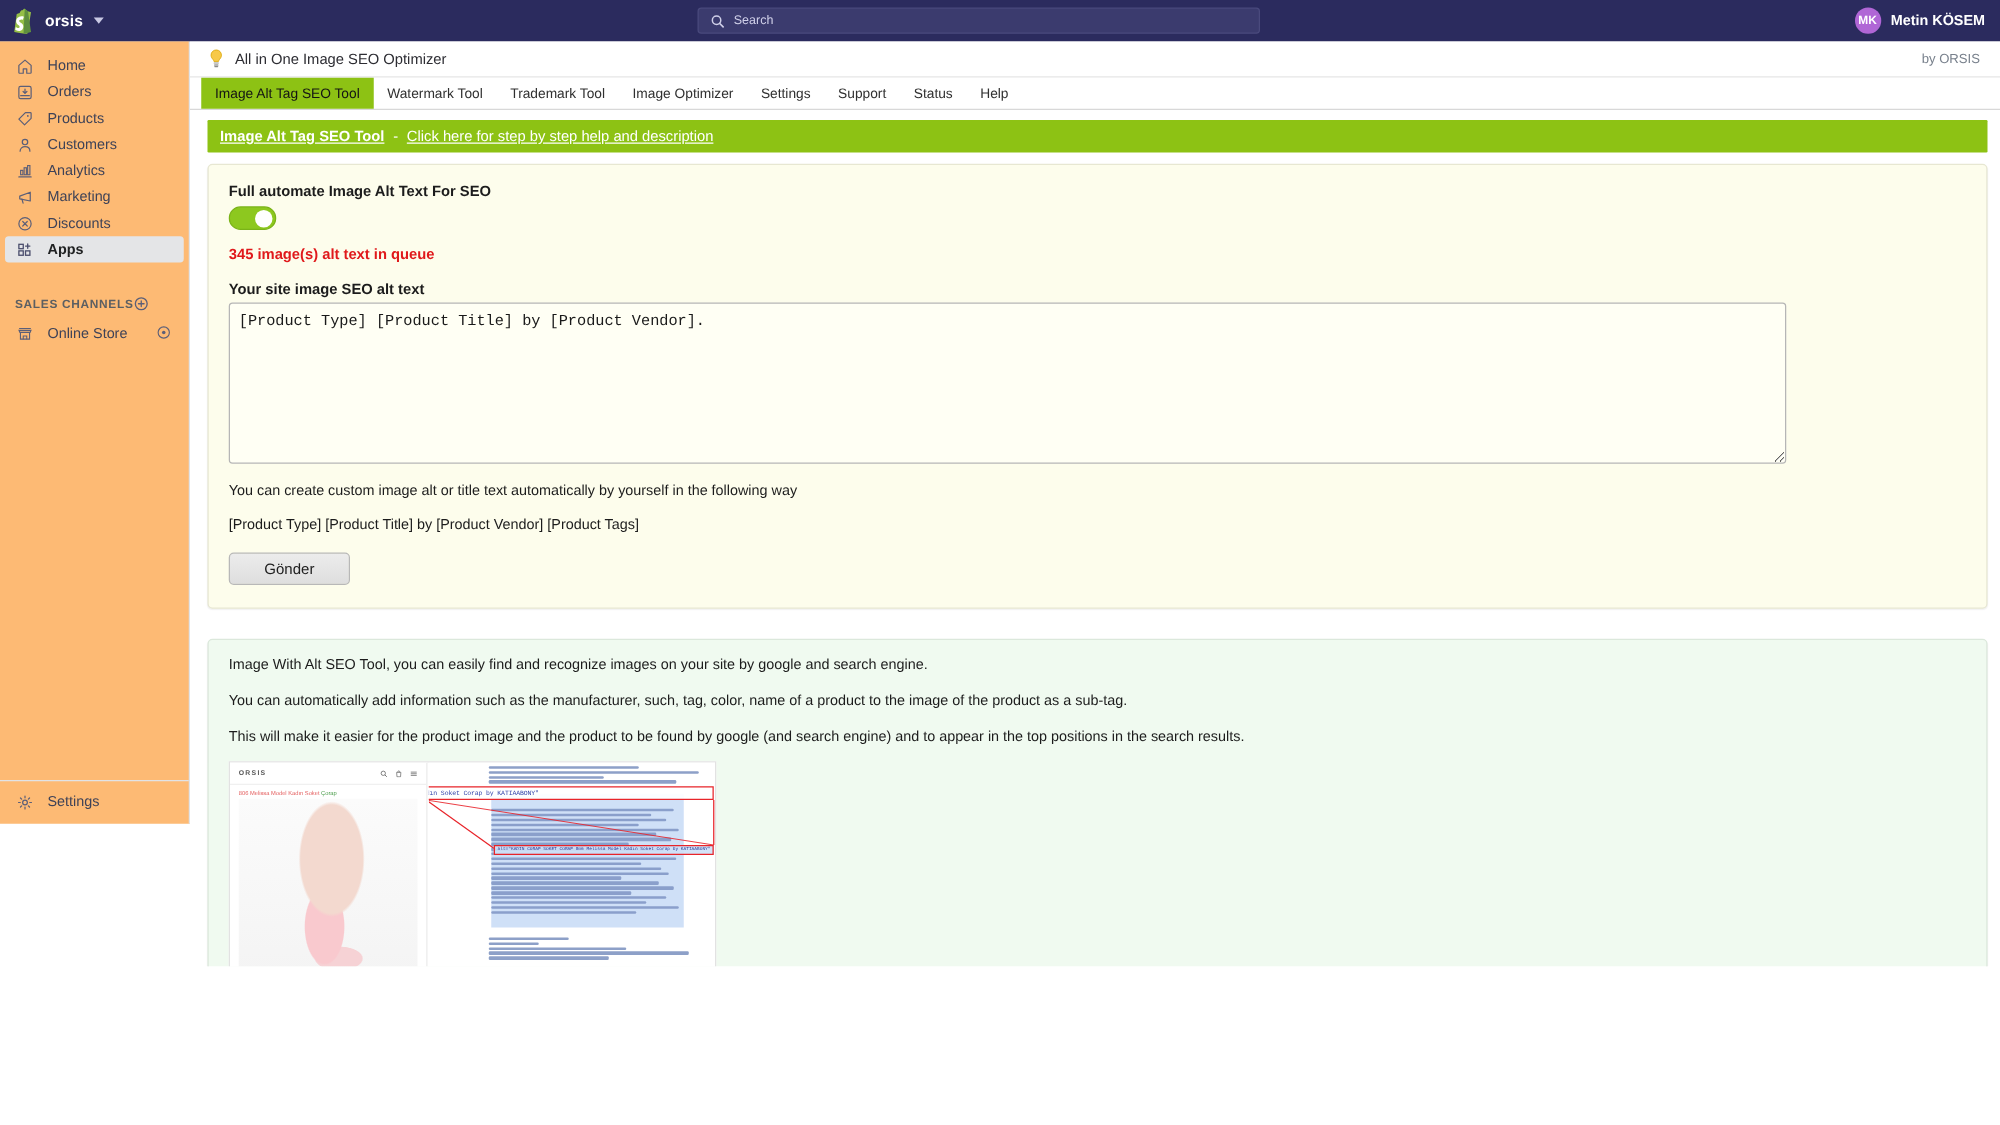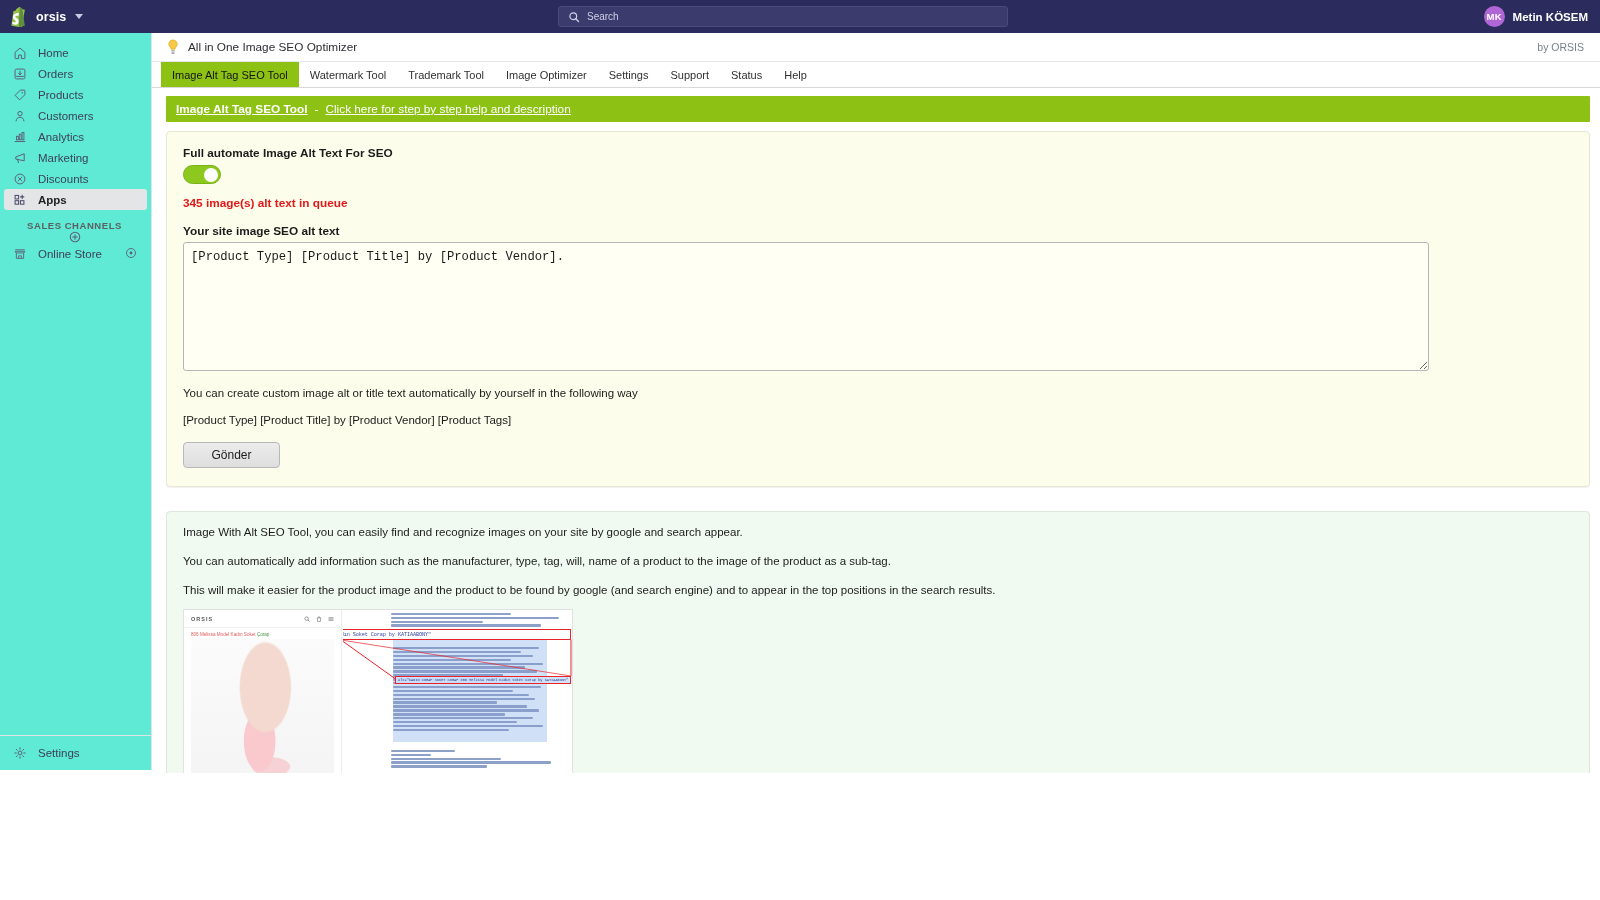--- a/index.html
+++ b/index.html
@@ -65,22 +65,22 @@
     background: #b066d6;
     color: #fff; font-size: 9.5px; font-weight: bold;
     display: flex; align-items: center; justify-content: center;
     letter-spacing: .2px;
   }
   .user-name { color: #fff; font-size: 11.5px; font-weight: bold; }
 
   
   .sidebar {
     position: absolute; top: 33px; left: 0;
-    width: 152px; height: 737px;
-    background: #5eead4;
+    width: 152px; height: 626px;
+    background: #fdba74;
     border-right: 1px solid #dfe3e8;
     z-index: 20;
   }
   .nav-list { padding-top: 9px; }
   .nav-item {
     display: flex; align-items: center;
     height: 21px; margin: 0 4px 0 4px;
     padding-left: 8px; gap: 11px;
     border-radius: 3px;
     cursor: pointer;
@@ -90,22 +90,21 @@
   .nav-item.active {
     background: #e4e5e7;
     font-weight: bold;
     color: #202223;
   }
   .nav-icon { width: 15px; height: 15px; display: flex; align-items: center; justify-content: center; flex: 0 0 15px; }
 
   .sc-header {
     display: flex; align-items: center; justify-content: flex-start;
     padding: 0 14px 0 12px; height: 20px;
-    margin-top: 10px;
-    flex-direction: column;
+    margin-top: 23px;
   }
   .sc-title {
     font-size: 9.5px; font-weight: bold; letter-spacing: .55px;
     color: #5c5f62;
   }
   .sc-plus { cursor: pointer; display: flex; }
 
   .store-item {
     display: flex; align-items: center;
     height: 21px; margin: 3px 4px 0 4px;
@@ -577,22 +576,22 @@
       <div class="queue-text">345 image(s) alt text in queue</div>
       <div class="field-label">Your site image SEO alt text</div>
       <textarea class="alt-textarea" placeholder="Your site image SEO alt text" style="">[Product Type] [Product Title] by [Product Vendor].</textarea>
       <div class="hint">You can create custom image alt or title text automatically by yourself in the following way</div>
       <div class="hint2">[Product Type] [Product Title] by [Product Vendor] [Product Tags]</div>
       <button class="btn-gonder">Gönder</button>
     </div>
   </div>
 
   <div class="card-info">
-    <div class="info-p">Image With Alt SEO Tool, you can easily find and recognize images on your site by google and search appear.</div>
-    <div class="info-p">You can automatically add information such as the manufacturer, type, tag, will, name of a product to the image of the product as a sub-tag.</div>
+    <div class="info-p">Image With Alt SEO Tool, you can easily find and recognize images on your site by google and search engine.</div>
+    <div class="info-p">You can automatically add information such as the manufacturer, such, tag, color, name of a product to the image of the product as a sub-tag.</div>
     <div class="info-p">This will make it easier for the product image and the product to be found by google (and search engine) and to appear in the top positions in the search results.</div>
 
     <div class="demo-shot">
       <div class="demo-left">
         <div class="demo-topbar">
           <span class="demo-logo">ORSIS</span>
           <span class="demo-icons">
             <svg width="6" height="6" viewBox="0 0 16 16">
                 <circle cx="7" cy="7" r="4.6" fill="none" stroke="#6b6b6b" stroke-width="1.8"></circle>
                 <line x1="10.5" y1="10.5" x2="14.5" y2="14.5" stroke="#6b6b6b" stroke-width="2"></line>

